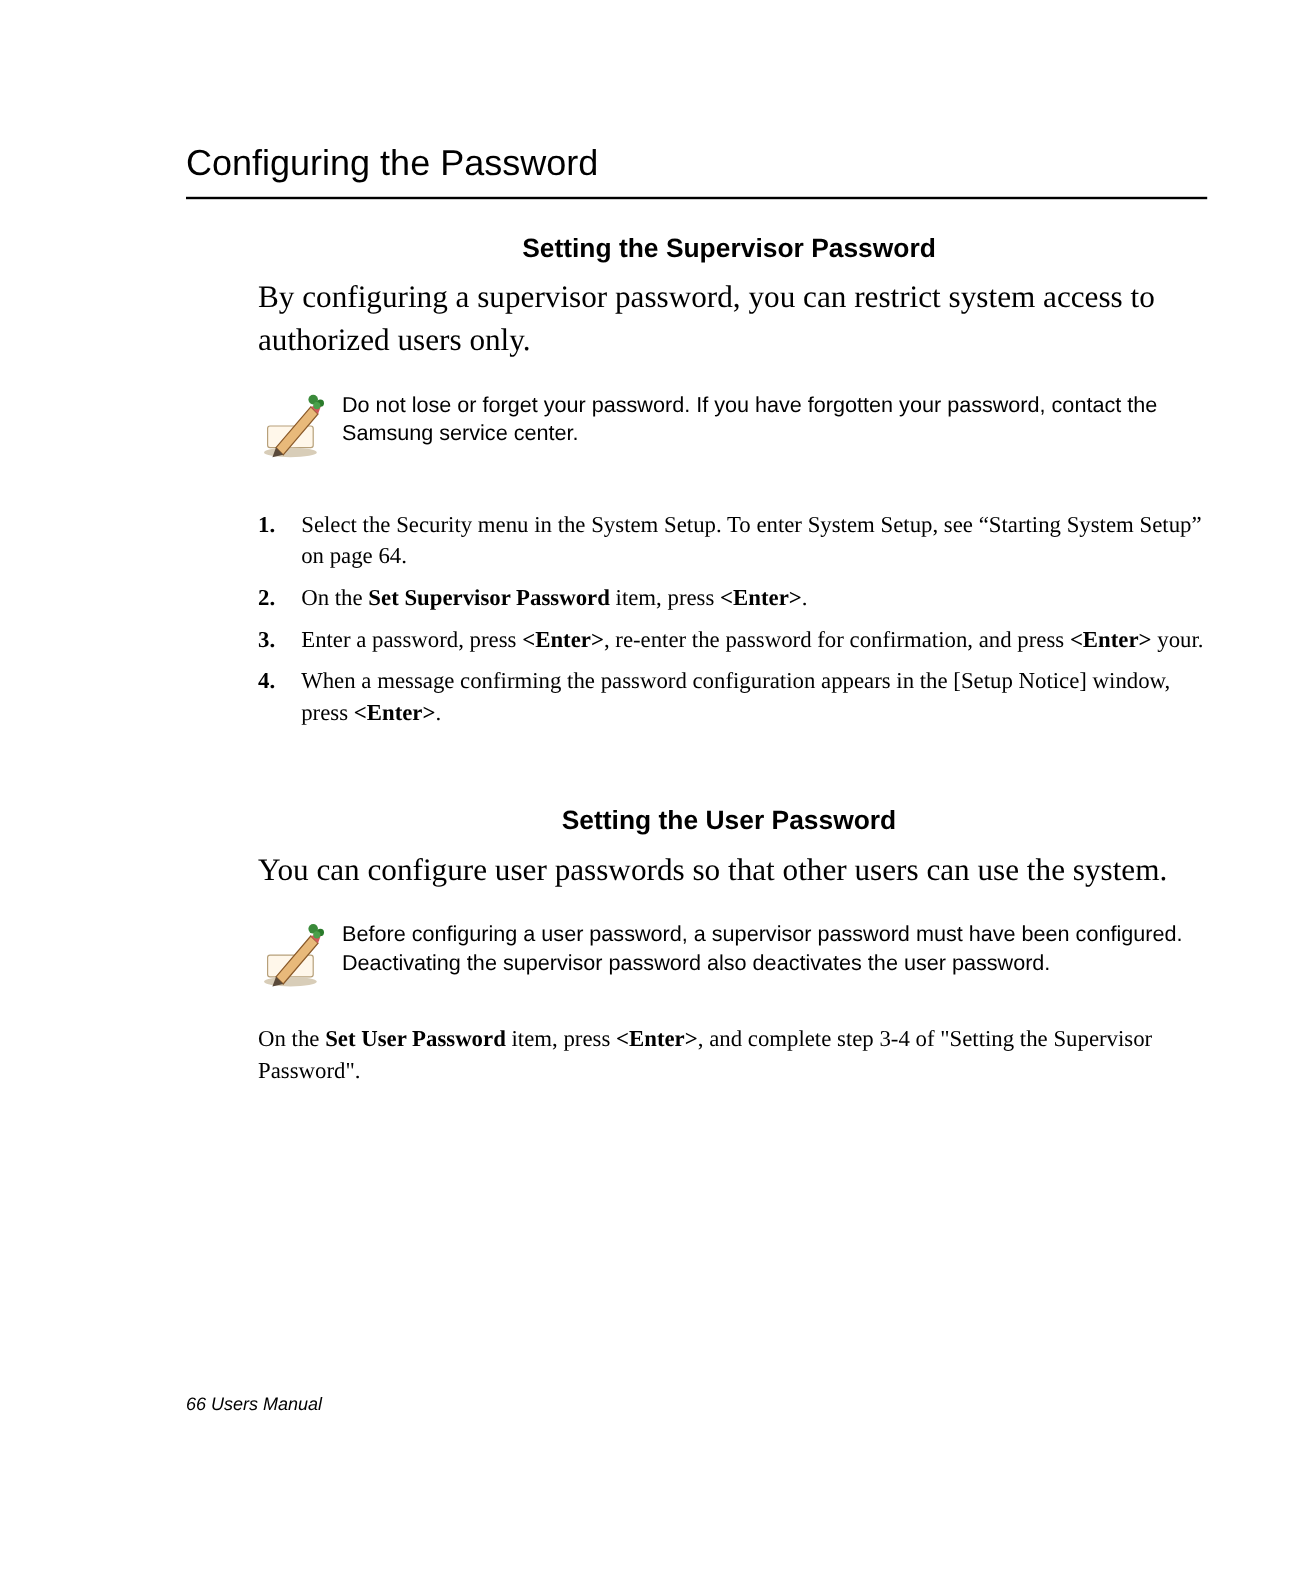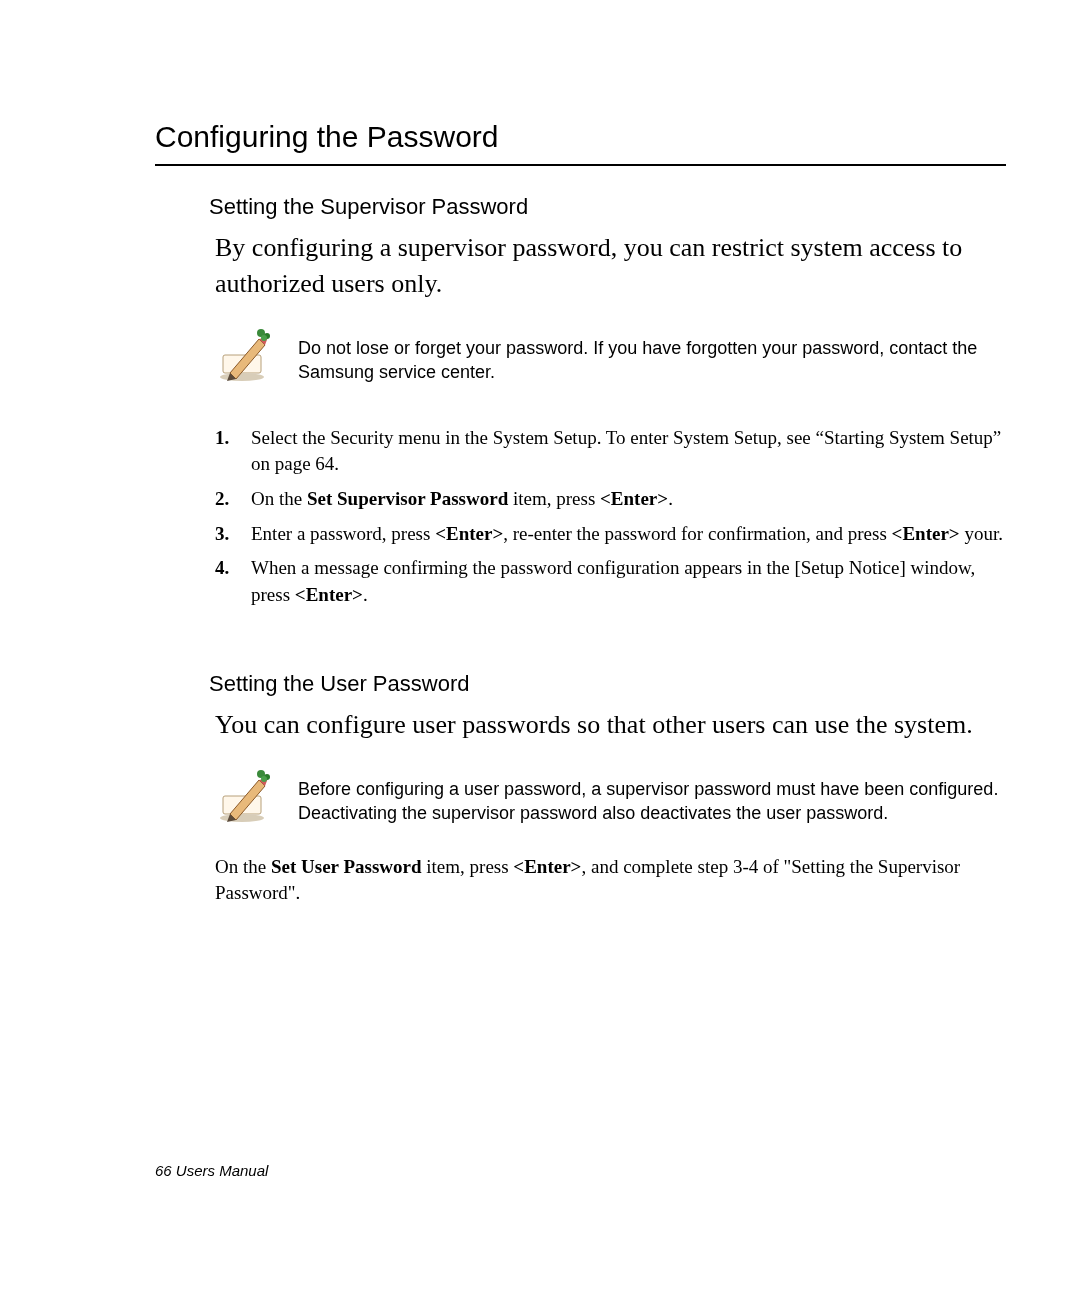--- a/index.html
+++ b/index.html
@@ -23,33 +23,34 @@
     }
     .hr {
       border: none;
       border-top: 2px solid #000;
       margin-bottom: 28px;
       margin-left: -60px;
     }
     .section-title {
       font-family: Arial, Helvetica, sans-serif;
       font-size: 22px;
-      font-weight: normal;
+      font-weight: bold;
       margin-bottom: 10px;
       margin-left: -6px;
+      text-align: center;
     }
     .body-text {
       font-size: 26px;
       line-height: 1.4;
       margin-bottom: 22px;
     }
     .note-block {
       display: flex;
-      align-items: flex-end;
-      gap: 23px;
+      align-items: flex-start;
+      gap: 10px;
       margin-bottom: 40px;
     }
     .note-icon {
       flex: 0 0 60px;
       height: 60px;
       position: relative;
     }
     .note-icon svg { width: 60px; height: 60px; }
     .note-text {
       font-family: Arial, Helvetica, sans-serif;

